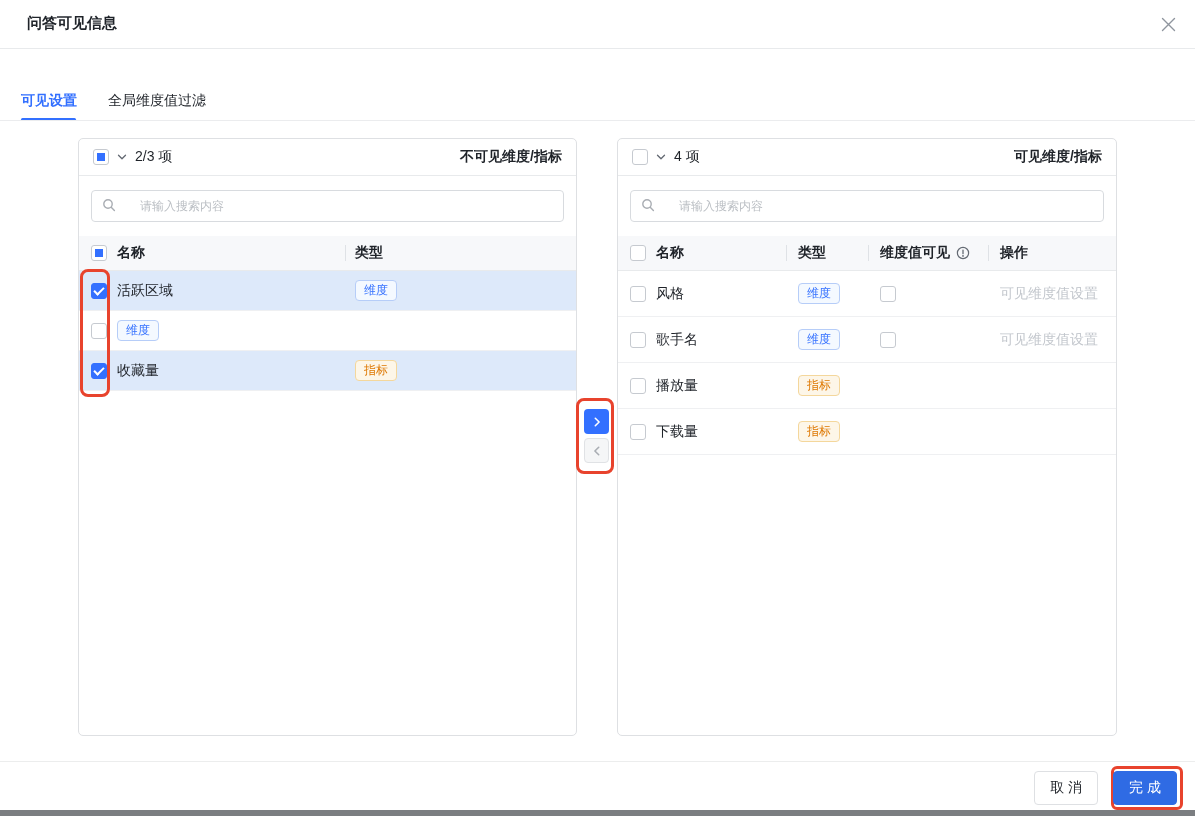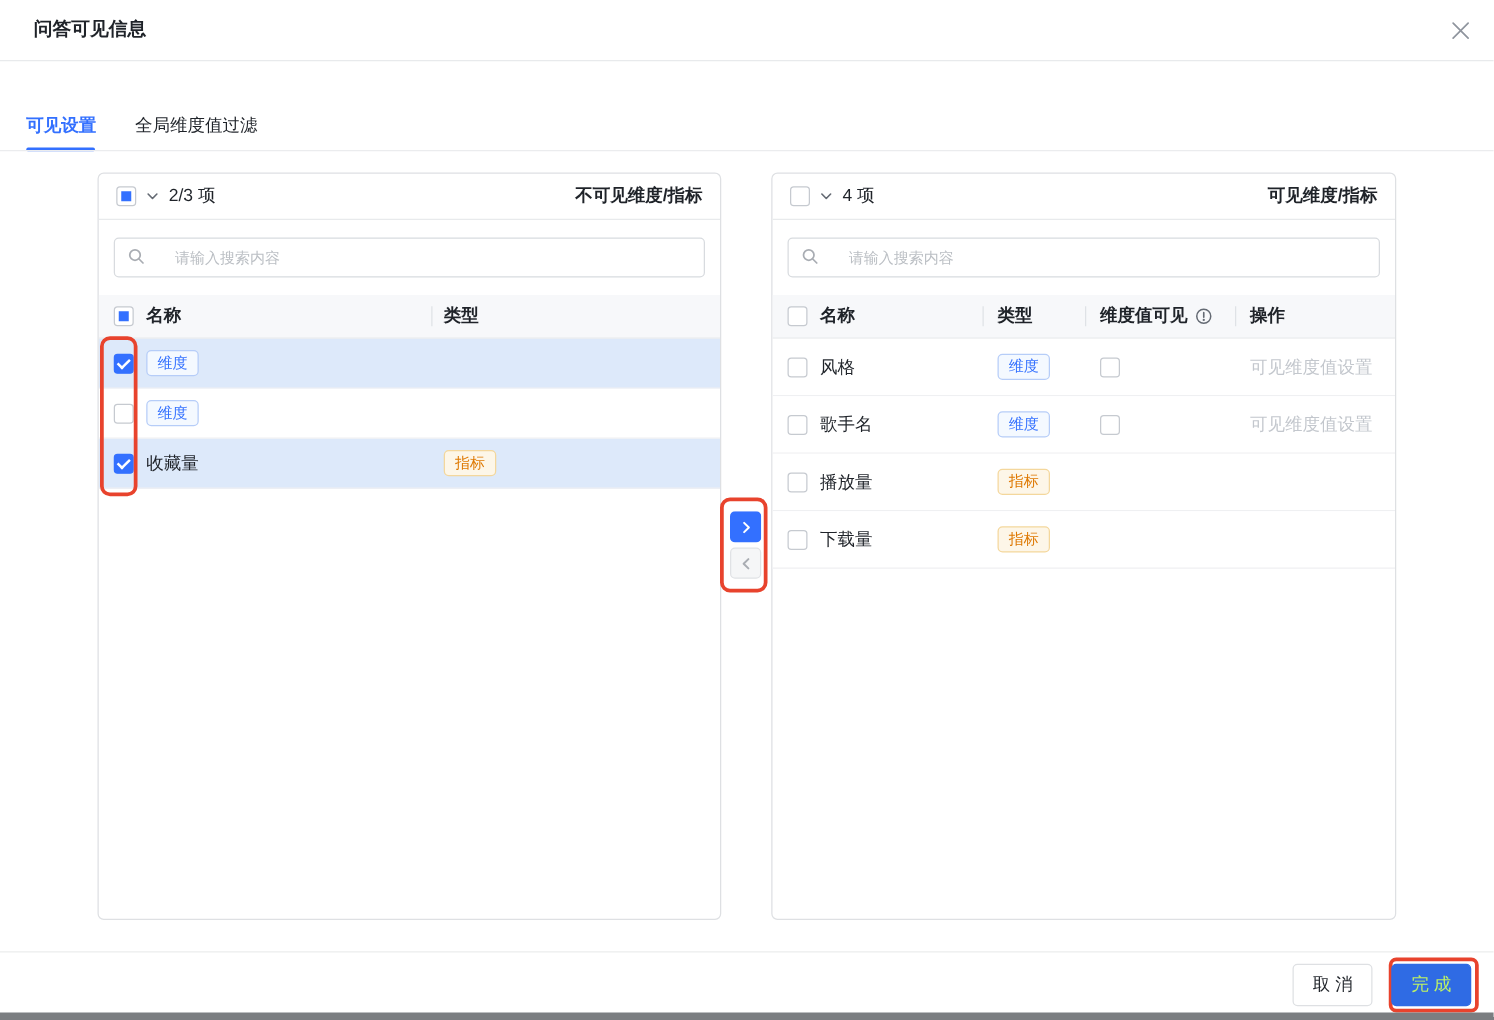--- a/index.html
+++ b/index.html
@@ -76,21 +76,21 @@
   
   .anno{position:absolute;border:3px solid var(--annotation);border-radius:8px;pointer-events:none;background:transparent;}
   .anno-1{left:80px;top:269px;width:30px;height:128px;}
   .anno-2{left:576px;top:398px;width:38px;height:76px;}
   .anno-3{left:1111px;top:766px;width:72px;height:44px;border-radius:6px;}
   
   .footer-divider{position:absolute;left:0;top:761px;width:1195px;height:1px;background:#eceded;}
   .footer{position:absolute;left:0;top:771px;width:1177px;display:flex;justify-content:flex-end;gap:15px;}
   .btn{height:34px;padding:0 15px;border-radius:4px;font-size:14px;display:flex;align-items:center;justify-content:center;cursor:pointer;font-family:inherit;}
   .btn-default{background:#fff;border:1px solid var(--border);color:var(--text);}
-  .btn-primary{background:#2f6be4;border:1px solid #2f6be4;color:#bef264;}
+  .btn-primary{background:#2f6be4;border:1px solid #2f6be4;color:#ffffff;}
   .bottom-bar{position:absolute;left:0;top:810px;width:1195px;height:6px;background:#7b7e81;}
   .info-icon{display:inline-flex;align-items:center;}
 </style>
 </head>
 <body>
 
 <div class="dlg-header">
   <div class="dlg-title">问答可见信息</div>
   <div class="close-btn">
     <svg width="17" height="17" viewBox="0 0 17 17">
@@ -132,20 +132,21 @@
         <span class="checkbox indeterminate"></span>
       </span>
     <span class="th col-name">名称</span>
     <span class="th col-type vdiv">类型</span>
   </div>
   <div id="left-rows">
       <div class="row hl">
     <span class="cb-cell">
           <span class="checkbox checked"></span>
         </span>
+    <span class="col-name">活跃区域</span>
     <span class="col-type"><span class="tag tag-dimension">维度</span></span>
   </div>
       <div class="row">
     <span class="cb-cell">
           <span class="checkbox"></span>
         </span>
     <span class="col-type"><span class="tag tag-dimension">维度</span></span>
   </div>
       <div class="row hl">
     <span class="cb-cell">

